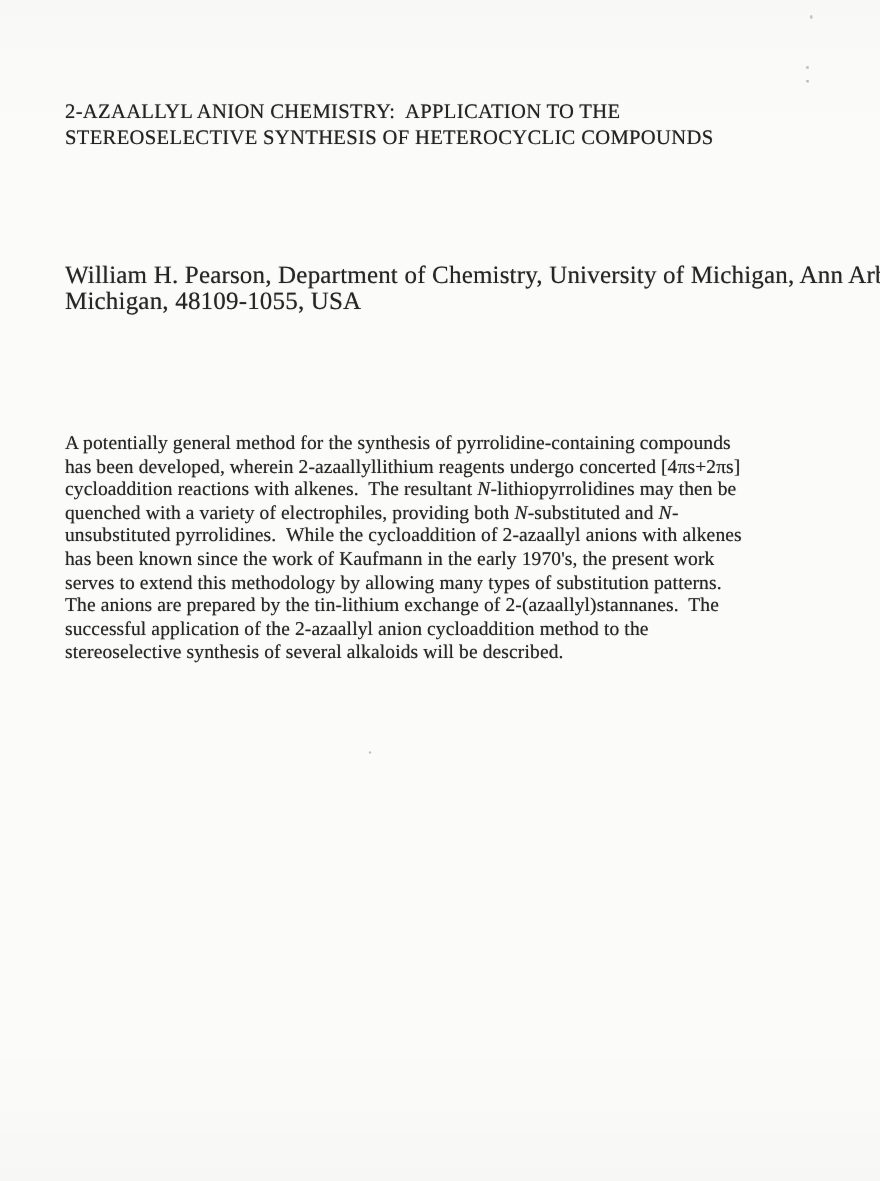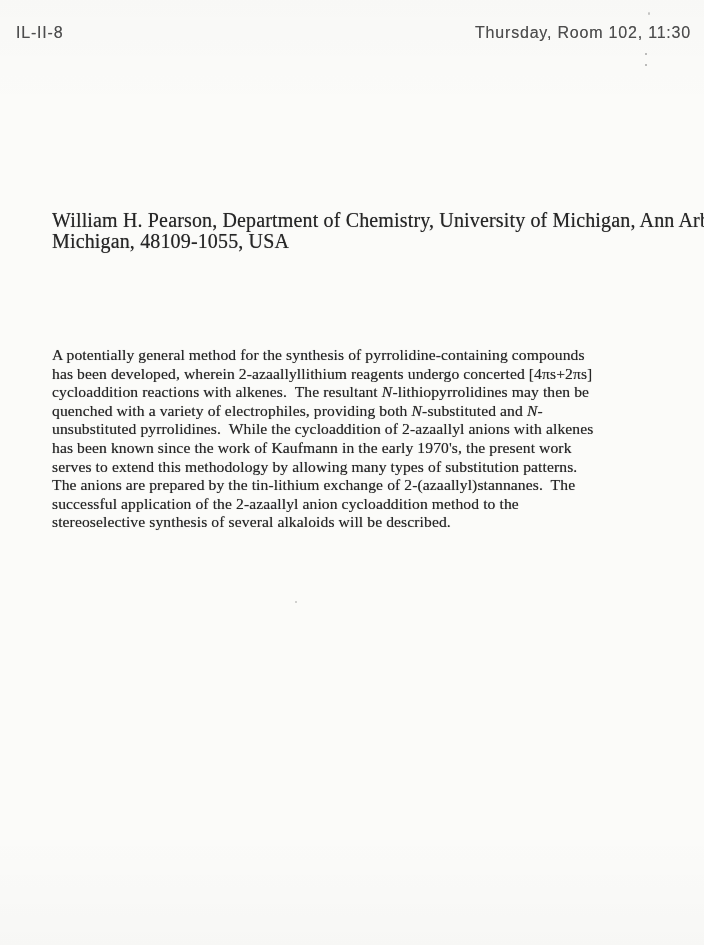--- a/index.html
+++ b/index.html
@@ -85,27 +85,24 @@
     height: 9px;
     border-top: 2px solid rgba(110,110,110,0.45);
     border-bottom: 2px solid rgba(110,110,110,0.45);
   }
 </style>
 </head>
 <body>
 
 <div class="page">
 
-  <div class="header-row">
-    <span>IL-II-8</span>
-    <span>Thursday, Room 102, 11:30</span>
-  </div>
 
   <div class="scan-mark"></div>
 
+  <div class="title-block">2-AZAALLYL ANION CHEMISTRY:  APPLICATION TO THE<br>STEREOSELECTIVE SYNTHESIS OF HETEROCYCLIC COMPOUNDS</div>
 
   <div class="authors-block">William H. Pearson, Department of Chemistry, University of Michigan, Ann Arbor,<br>Michigan, 48109-1055, USA</div>
 
   <div class="abstract-block">A potentially general method for the synthesis of pyrrolidine-containing compounds<br>has been developed, wherein 2-azaallyllithium reagents undergo concerted [4πs+2πs]<br>cycloaddition reactions with alkenes.  The resultant <i>N</i>-lithiopyrrolidines may then be<br>quenched with a variety of electrophiles, providing both <i>N</i>-substituted and <i>N</i>-<br>unsubstituted pyrrolidines.  While the cycloaddition of 2-azaallyl anions with alkenes<br>has been known since the work of Kaufmann in the early 1970's, the present work<br>serves to extend this methodology by allowing many types of substitution patterns.<br>The anions are prepared by the tin-lithium exchange of 2-(azaallyl)stannanes.  The<br>successful application of the 2-azaallyl anion cycloaddition method to the<br>stereoselective synthesis of several alkaloids will be described.</div>
 
   <div class="speck" style="left:295px; top:601px; width:2px; height:2px;"></div>
   <div class="speck" style="left:648px; top:12px; width:2px; height:3px;"></div>
 
 </div>
 

